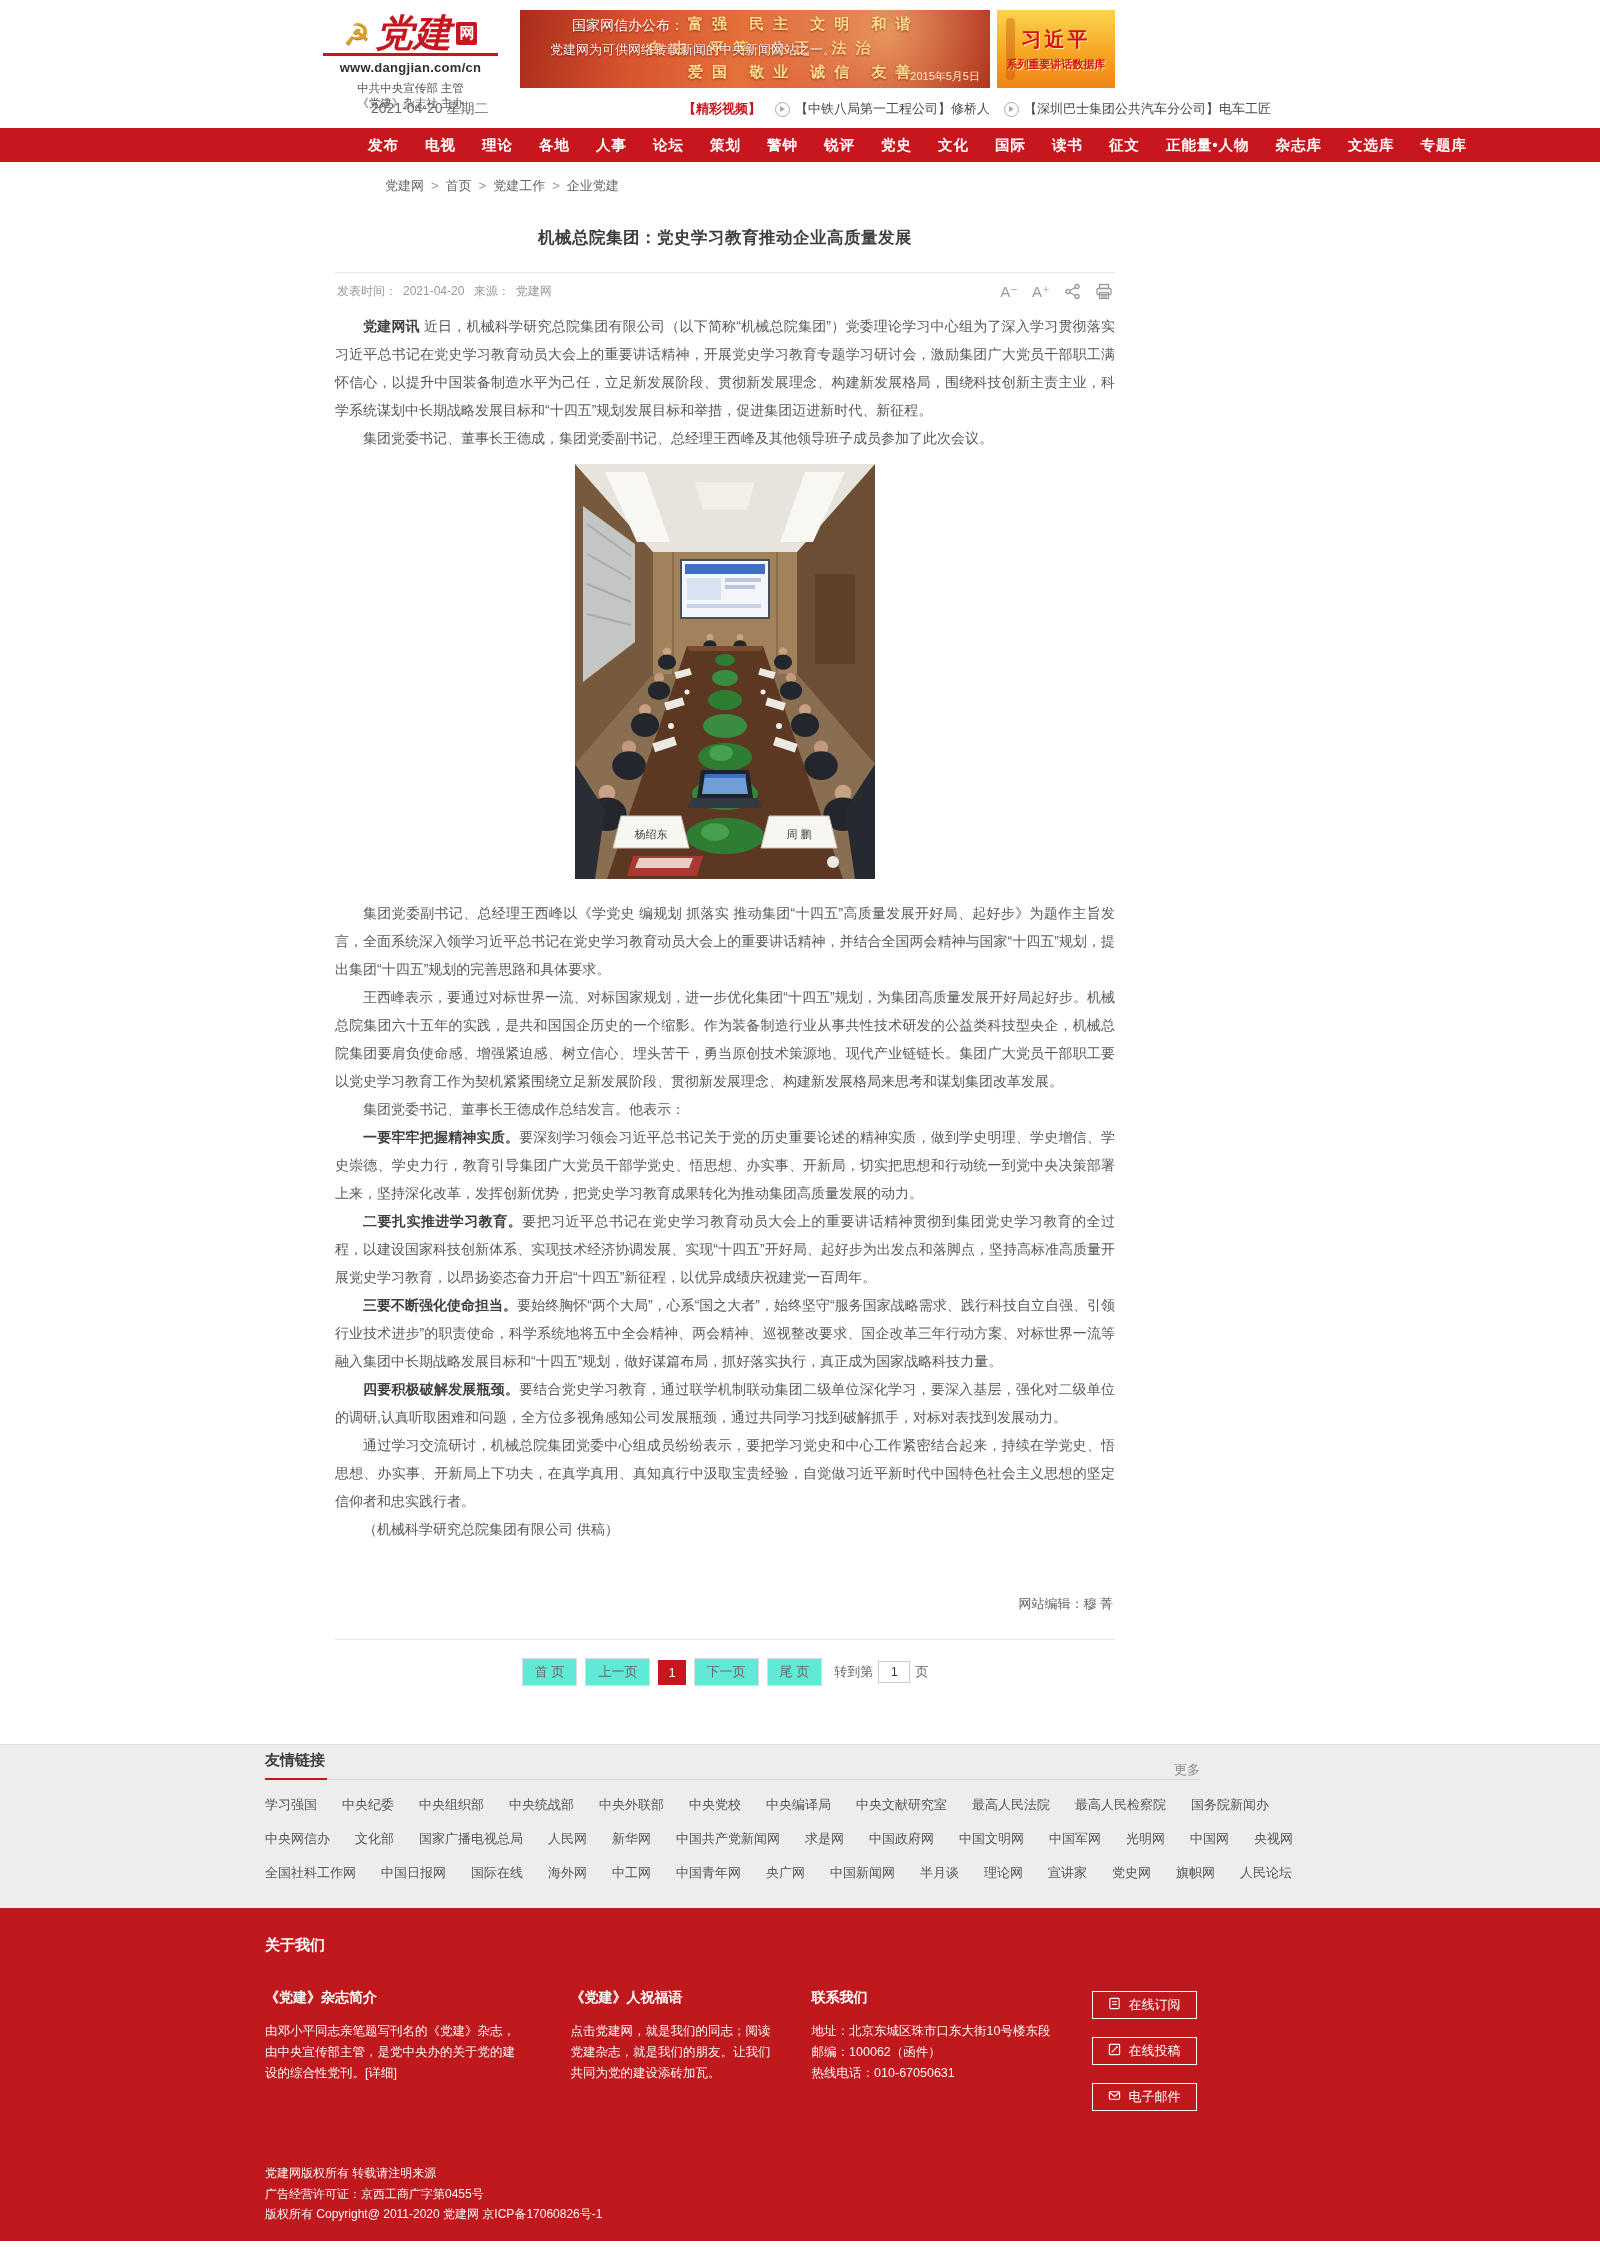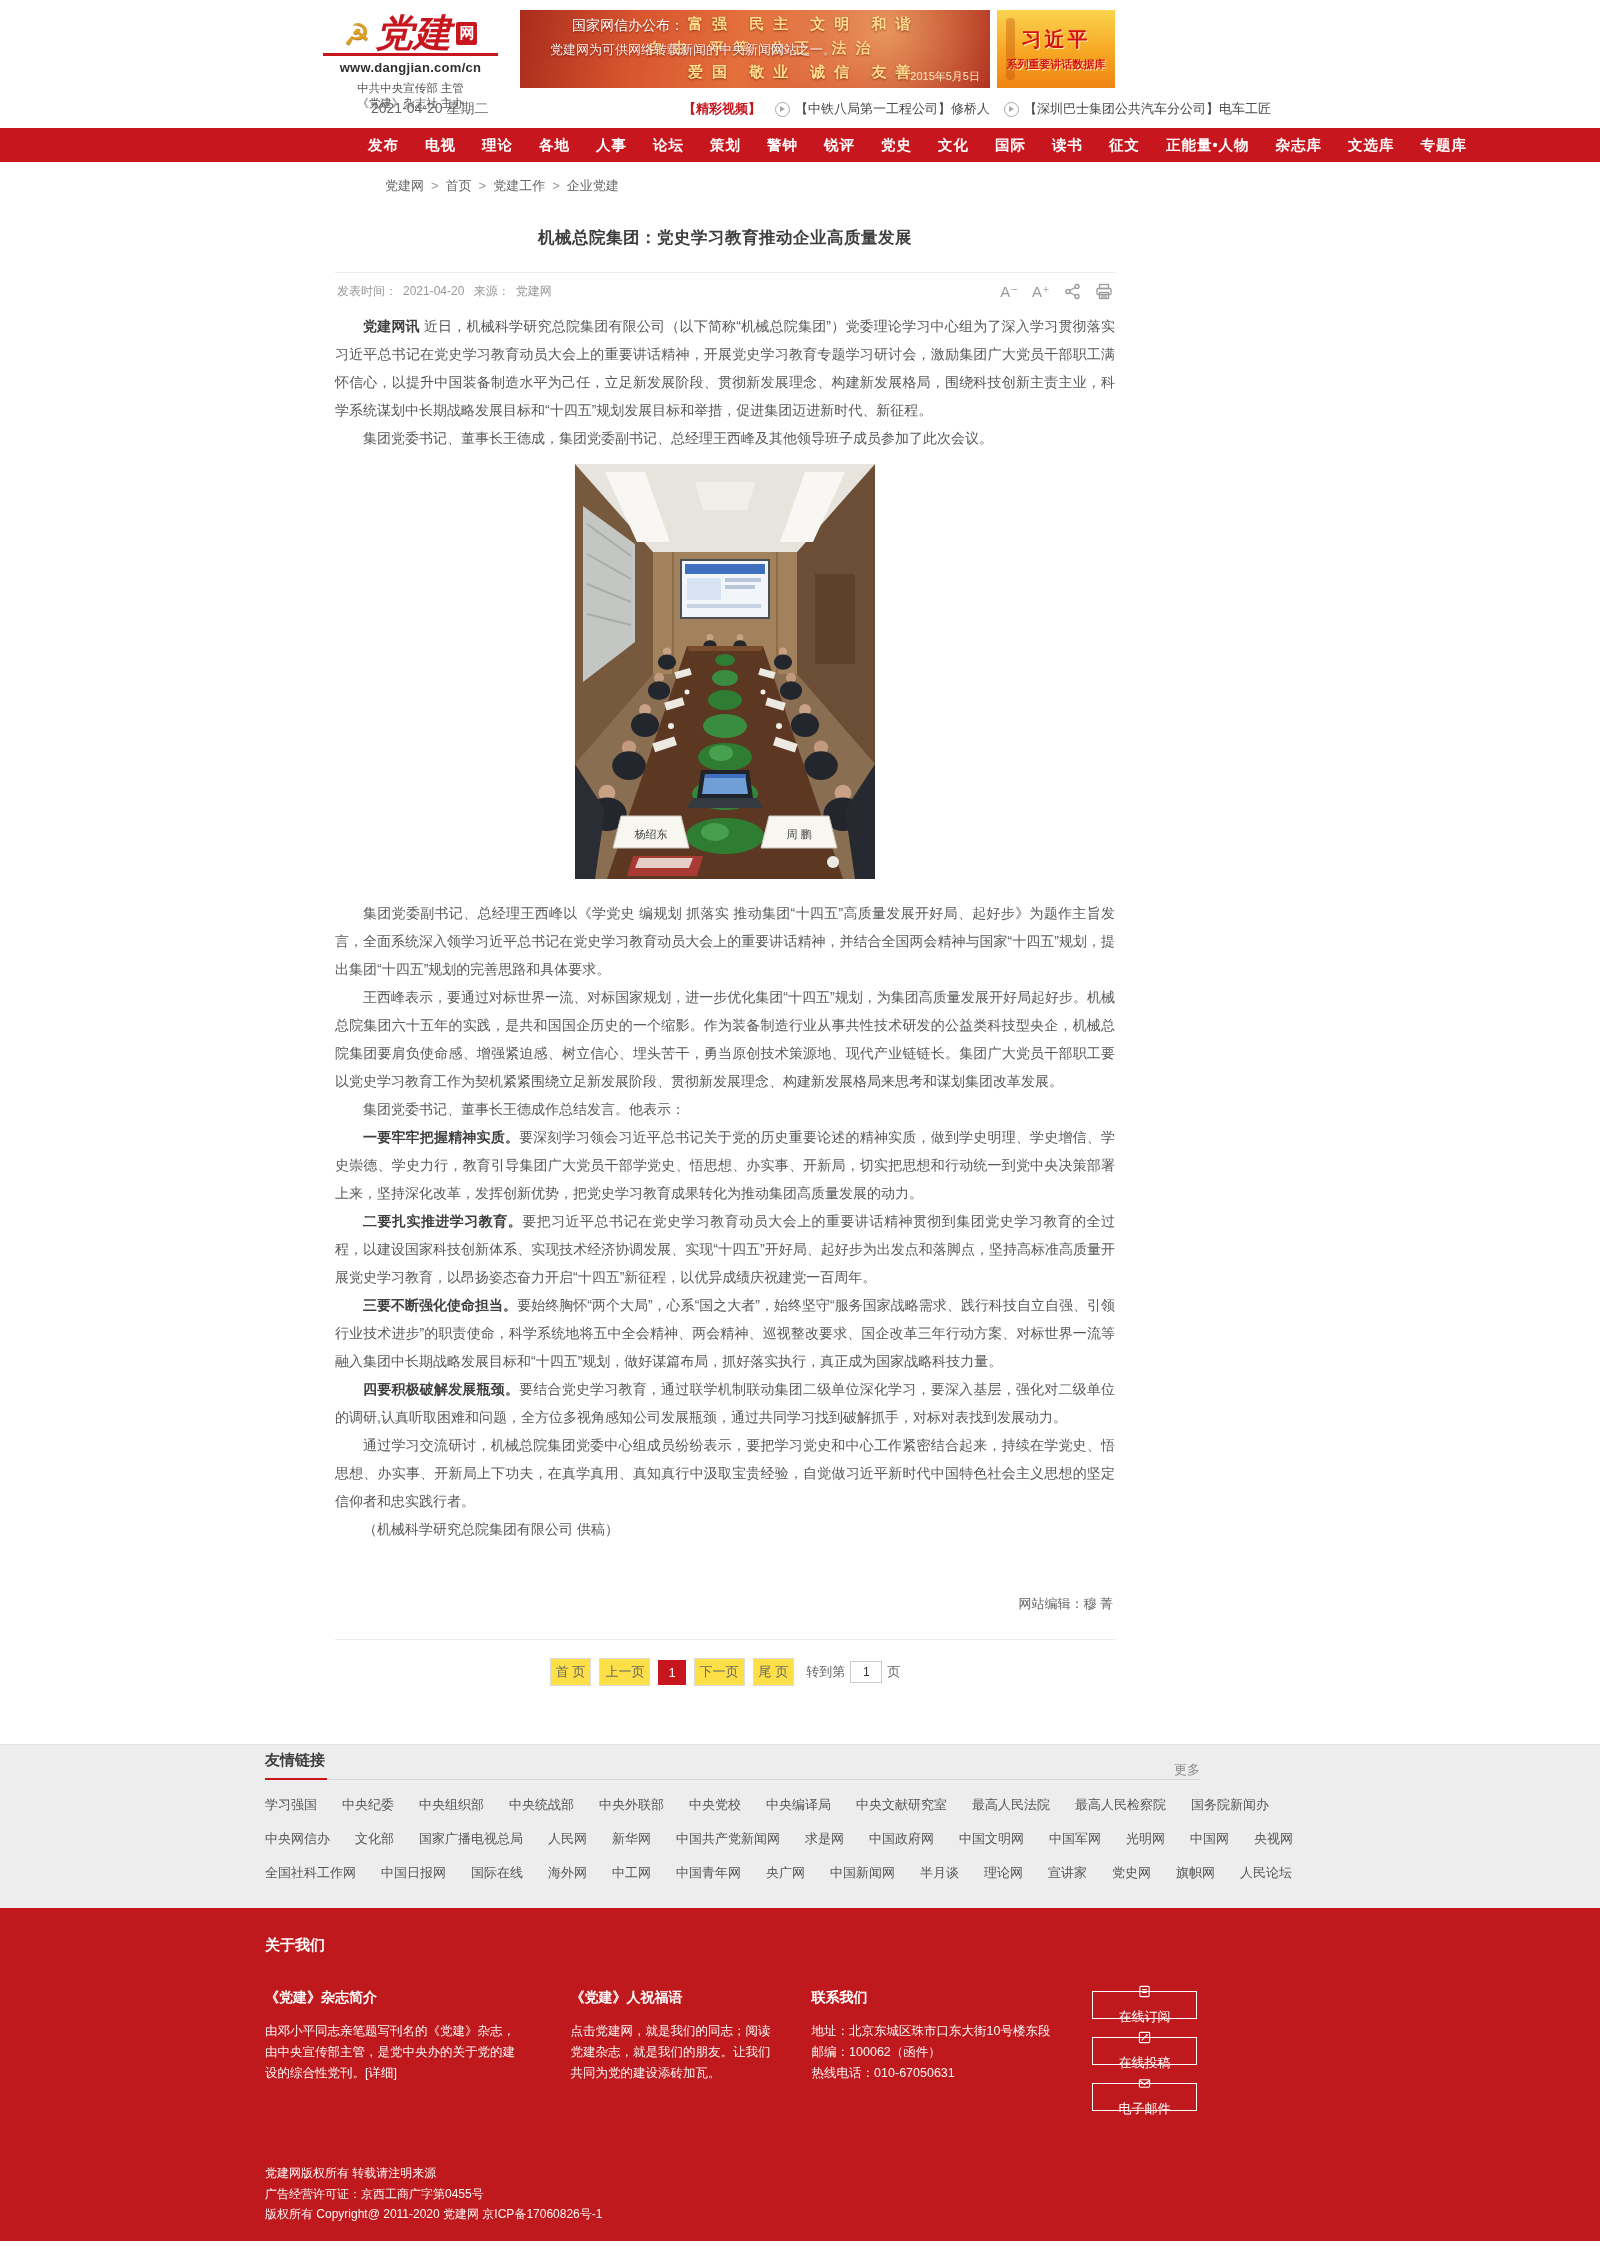--- a/index.html
+++ b/index.html
@@ -58,21 +58,21 @@
   .meta-tools{display:flex;gap:14px;align-items:center;color:#9a9a9a;}
   .tool-a{font-size:15px;line-height:1;}
   .tool-svg{display:inline-flex;}
   .para{font-size:14px;color:#595959;line-height:28px;text-indent:2em;margin:0;text-align:justify;}
   .para-lead{color:#3f3f3f;}
   .photo-wrap{text-align:center;margin:12px 0 16px;}
   .photo-frame{display:inline-block;line-height:0;}
   .editor-row{text-align:right;font-size:13px;color:#666;margin-top:52px;padding-right:2px;}
   .editor-rule{height:1px;background:#e9e9e9;margin-top:26px;}
   .pagination{display:flex;justify-content:center;align-items:center;gap:8px;margin-top:18px;font-size:13px;color:#666;}
-  .pg-btn{border:1px solid #ddd;background:#fde047;padding:4px 5px;}
+  .pg-btn{border:1px solid #ddd;background:#5eead4;padding:4px 12px;}
   .pg-current{background:#c8161e;color:#fff;border-color:#c8161e;padding:4px 9px;}
   .pg-goto{display:inline-flex;align-items:center;gap:5px;margin-left:4px;}
   .pg-input{width:30px;height:20px;border:1px solid #ccc;text-align:center;font-size:12px;color:#333;padding:0;}
   .main{padding-bottom:58px;}
 
   
   .friends{background:#ededed;border-top:1px solid #e2e2e2;padding:6px 0 26px;}
   .friends-inner{width:935px;margin-left:265px;}
   .fl-head{display:flex;justify-content:space-between;align-items:flex-end;}
   .fl-title{font-size:15px;color:#3d3d3d;font-weight:bold;padding-bottom:9px;}
@@ -86,21 +86,21 @@
   .footer-inner{width:935px;margin-left:265px;}
   .about-title{font-size:15px;font-weight:bold;}
   .footer-cols{display:flex;margin-top:34px;}
   .fcol-title{font-size:14px;font-weight:bold;margin:0 0 14px;}
   .fcol-text{font-size:12.5px;line-height:21px;color:rgba(255,255,255,.96);}
   .col1{width:255px;margin-right:55px;}
   .col2{width:215px;margin-right:30px;}
   .col3{width:260px;margin-right:25px;}
   .col4{width:110px;padding-top:2px;}
   .detail-link{color:#fff;}
-  .fbtn{display:flex;align-items:center;justify-content:center;gap:7px;width:105px;height:28px;border:1px solid #fff;font-size:13px;margin-bottom:18px;box-sizing:border-box;background:transparent;color:#fff;flex-direction:column;}
+  .fbtn{display:flex;align-items:center;justify-content:center;gap:7px;width:105px;height:28px;border:1px solid #fff;font-size:13px;margin-bottom:18px;box-sizing:border-box;background:transparent;color:#fff;}
   .footer-legal{margin-top:34px;font-size:12px;line-height:20.5px;padding-bottom:16px;color:rgba(255,255,255,.96);}
 </style>
 </head>
 <body>
 
 <div class="header">
   <div class="shell">
     <div class="logo-area">
       <div class="logo-row">
         <span class="emblem">☭</span>

